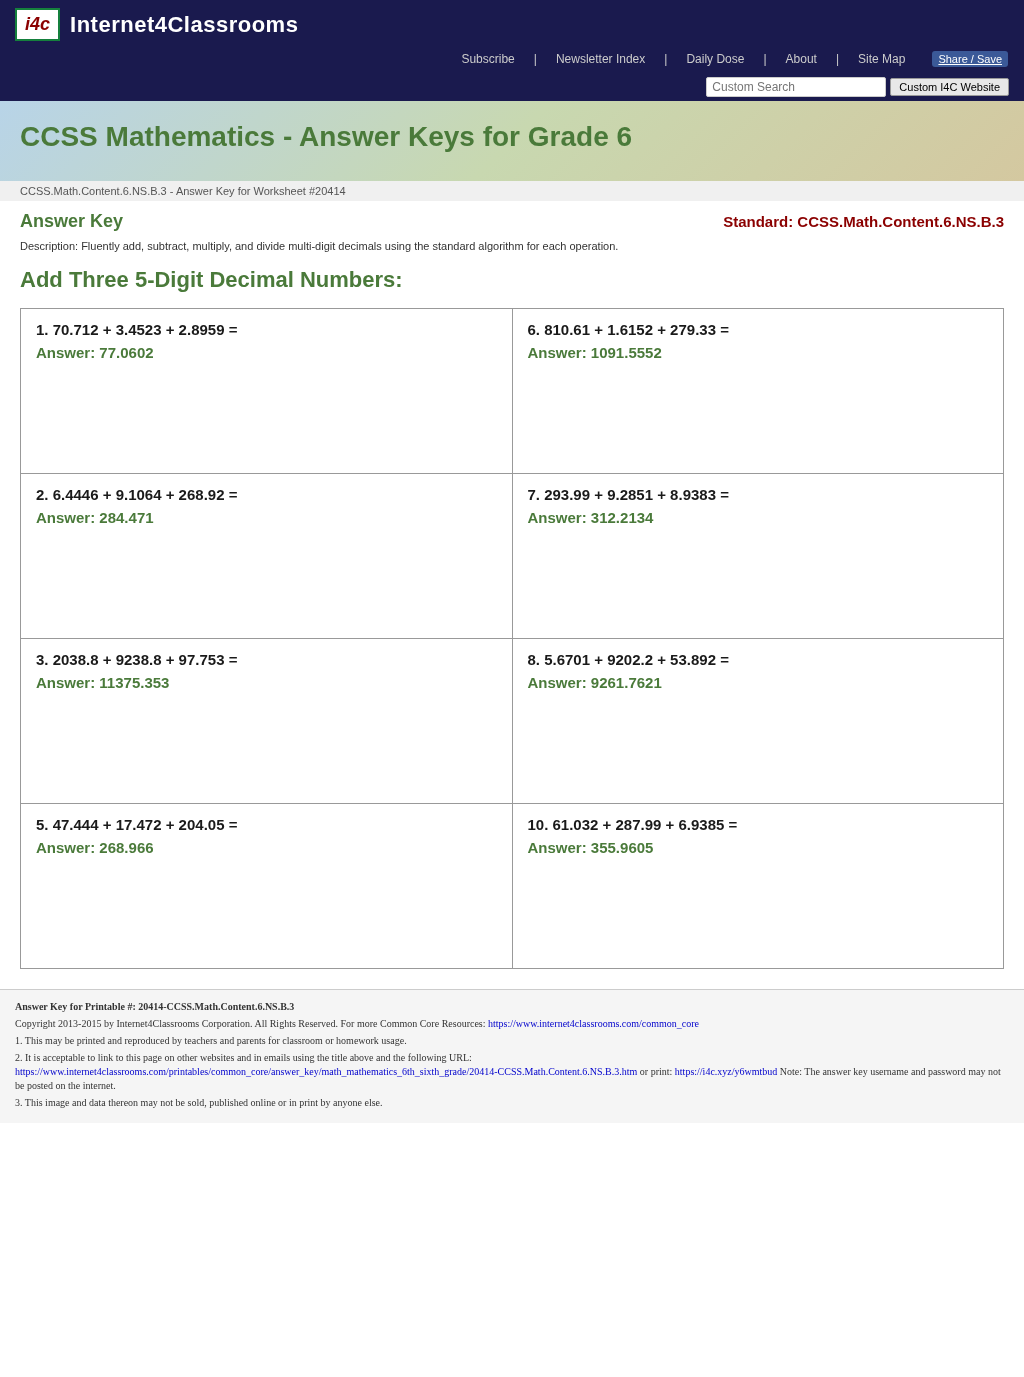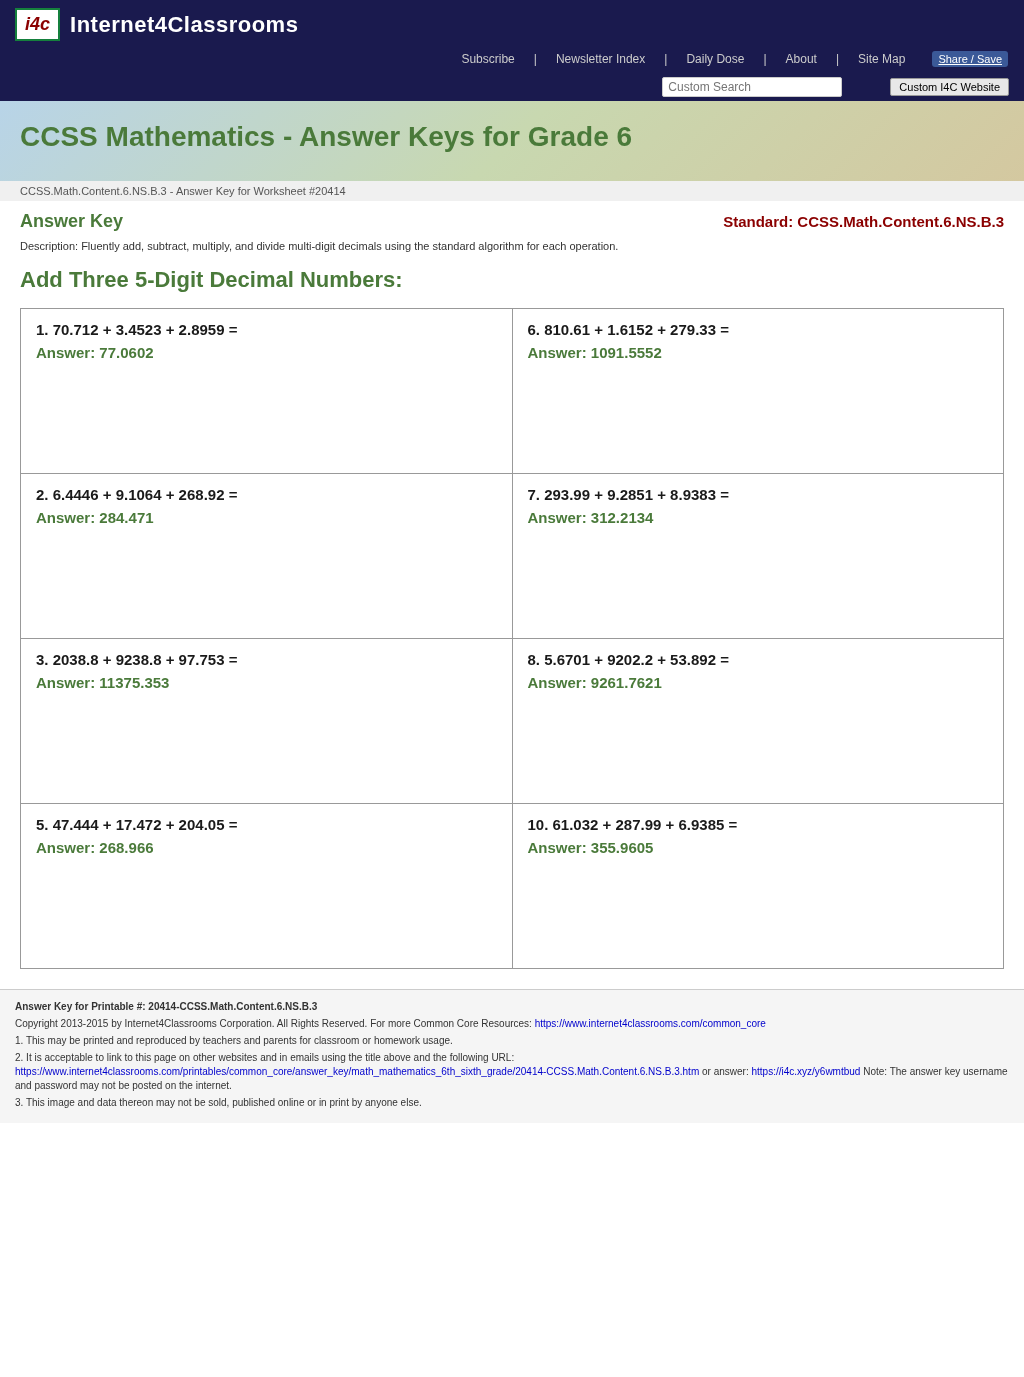--- a/index.html
+++ b/index.html
@@ -60,21 +60,20 @@
       cursor: pointer;
       margin-left: 8px;
       text-decoration: underline;
     }
     .search-area {
       display: flex;
       align-items: center;
       justify-content: flex-end;
       padding: 4px 15px;
       background: #1a1a4e;
-      gap: 44px;
     }
     .search-input {
       width: 180px;
       font-size: 12px;
       padding: 2px 5px;
       border: 1px solid #ccc;
       border-radius: 2px;
     }
     .search-button {
       background: #e8e8e8;
@@ -164,20 +163,21 @@
       color: #4a7a3a;
     }
 
     
     .footer {
       background: #f5f5f5;
       border-top: 1px solid #ccc;
       padding: 10px 15px;
       font-size: 10px;
       color: #333;
+      font-family: Liberation Serif, serif;
     }
     .footer-link { color: #0000cc; text-decoration: none; }
     .footer p { margin-bottom: 3px; line-height: 1.4; }
   </style>
 </head>
 <body>
 
 <div class="header-top">
   <div class="logo-box">
     <span class="logo-i4c">i4c</span>
@@ -269,18 +269,18 @@
   <p><strong>Answer Key for Printable #: 20414-CCSS.Math.Content.6.NS.B.3</strong></p>
   <p>
     <span>Copyright 2013-2015 by Internet4Classrooms Corporation. All Rights Reserved. For more Common Core Resources:</span>
     <a class="footer-link">https://www.internet4classrooms.com/common_core</a>
   </p>
   <p>1. This may be printed and reproduced by teachers and parents for classroom or homework usage.</p>
   <p>
     <span>2. It is acceptable to link to this page on other websites and in emails using the title above and the following URL:</span>
     <br>
     <a class="footer-link">https://www.internet4classrooms.com/printables/common_core/answer_key/math_mathematics_6th_sixth_grade/20414-CCSS.Math.Content.6.NS.B.3.htm</a>
-    <span> or answer: </span>
+    <span> or print: </span>
     <a class="footer-link">https://i4c.xyz/y6wmtbud</a>
     <span>Note: The answer key username and password may not be posted on the internet.</span>
   </p>
   <p>3. This image and data thereon may not be sold, published online or in print by anyone else.</p>
 </div>
 
 </body></html>

